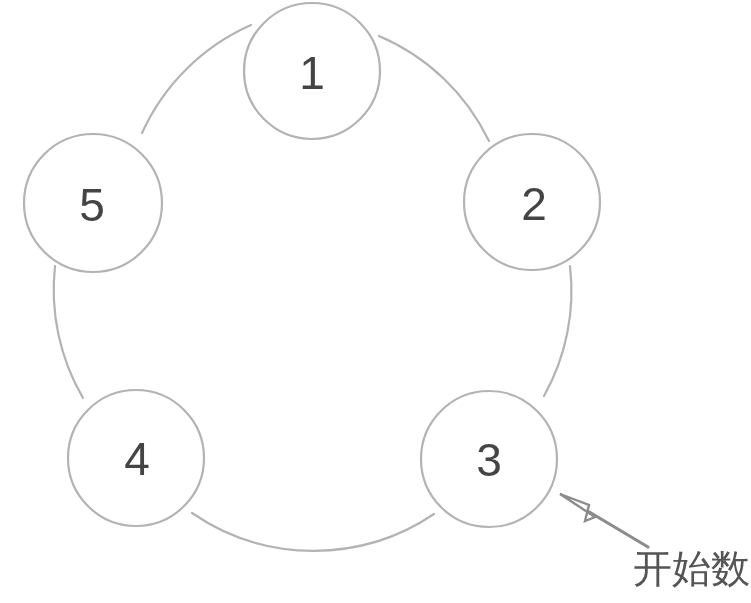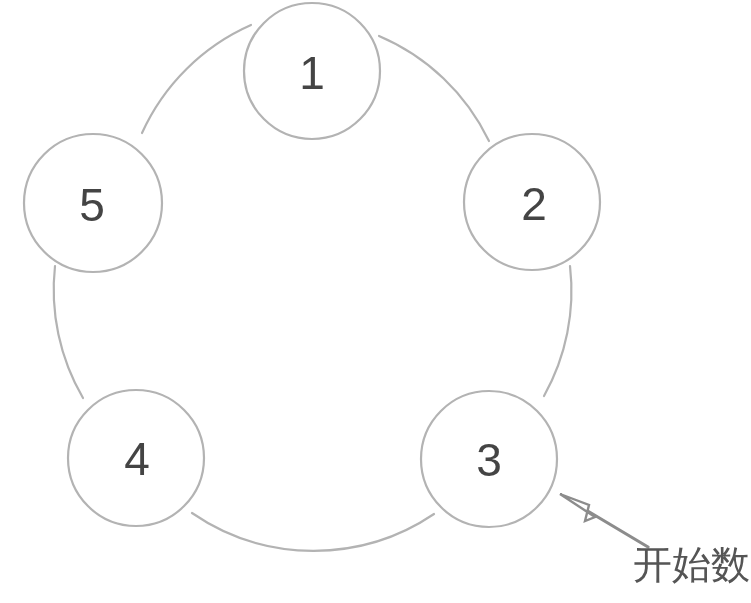--- a/index.html
+++ b/index.html
@@ -53,21 +53,21 @@
   .arrow-head {
     fill: #ffffff;
     stroke: #8c8c8c;
     stroke-width: 2.4;
     stroke-linejoin: miter;
   }
   .annotation-text {
     position: absolute;
     left: 633px;
     top: 549px;
-    font-family: Liberation Mono, monospace;
+    font-family: Liberation Sans, sans-serif;
     font-size: 39px;
     line-height: 1;
     color: #555555;
     white-space: nowrap;
   }
 </style>
 </head>
 <body>
 
 <div id="canvas-wrap">

